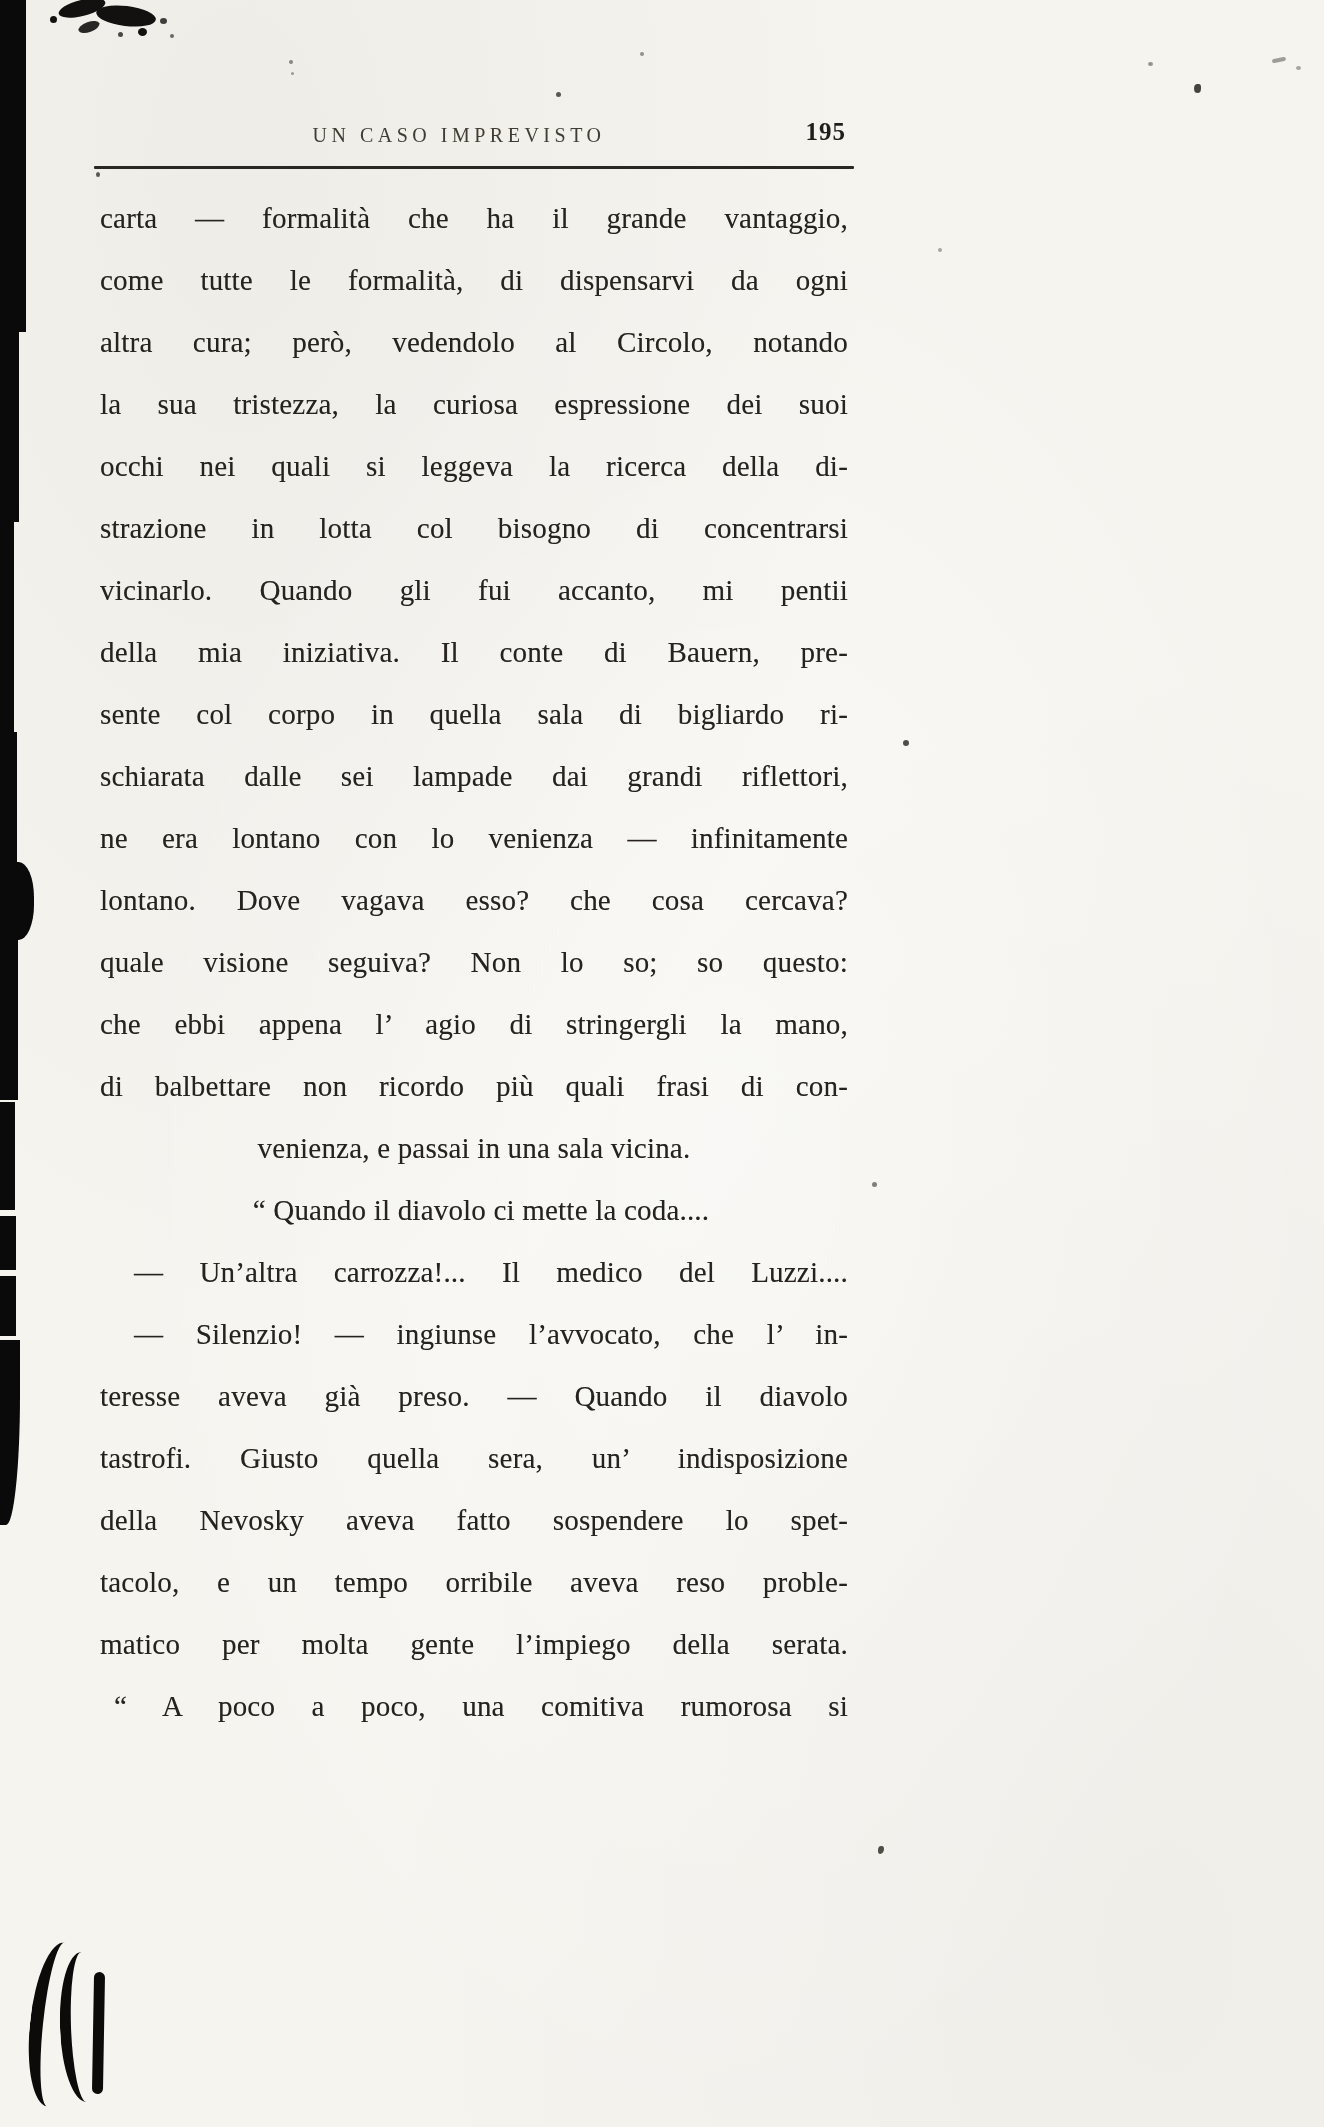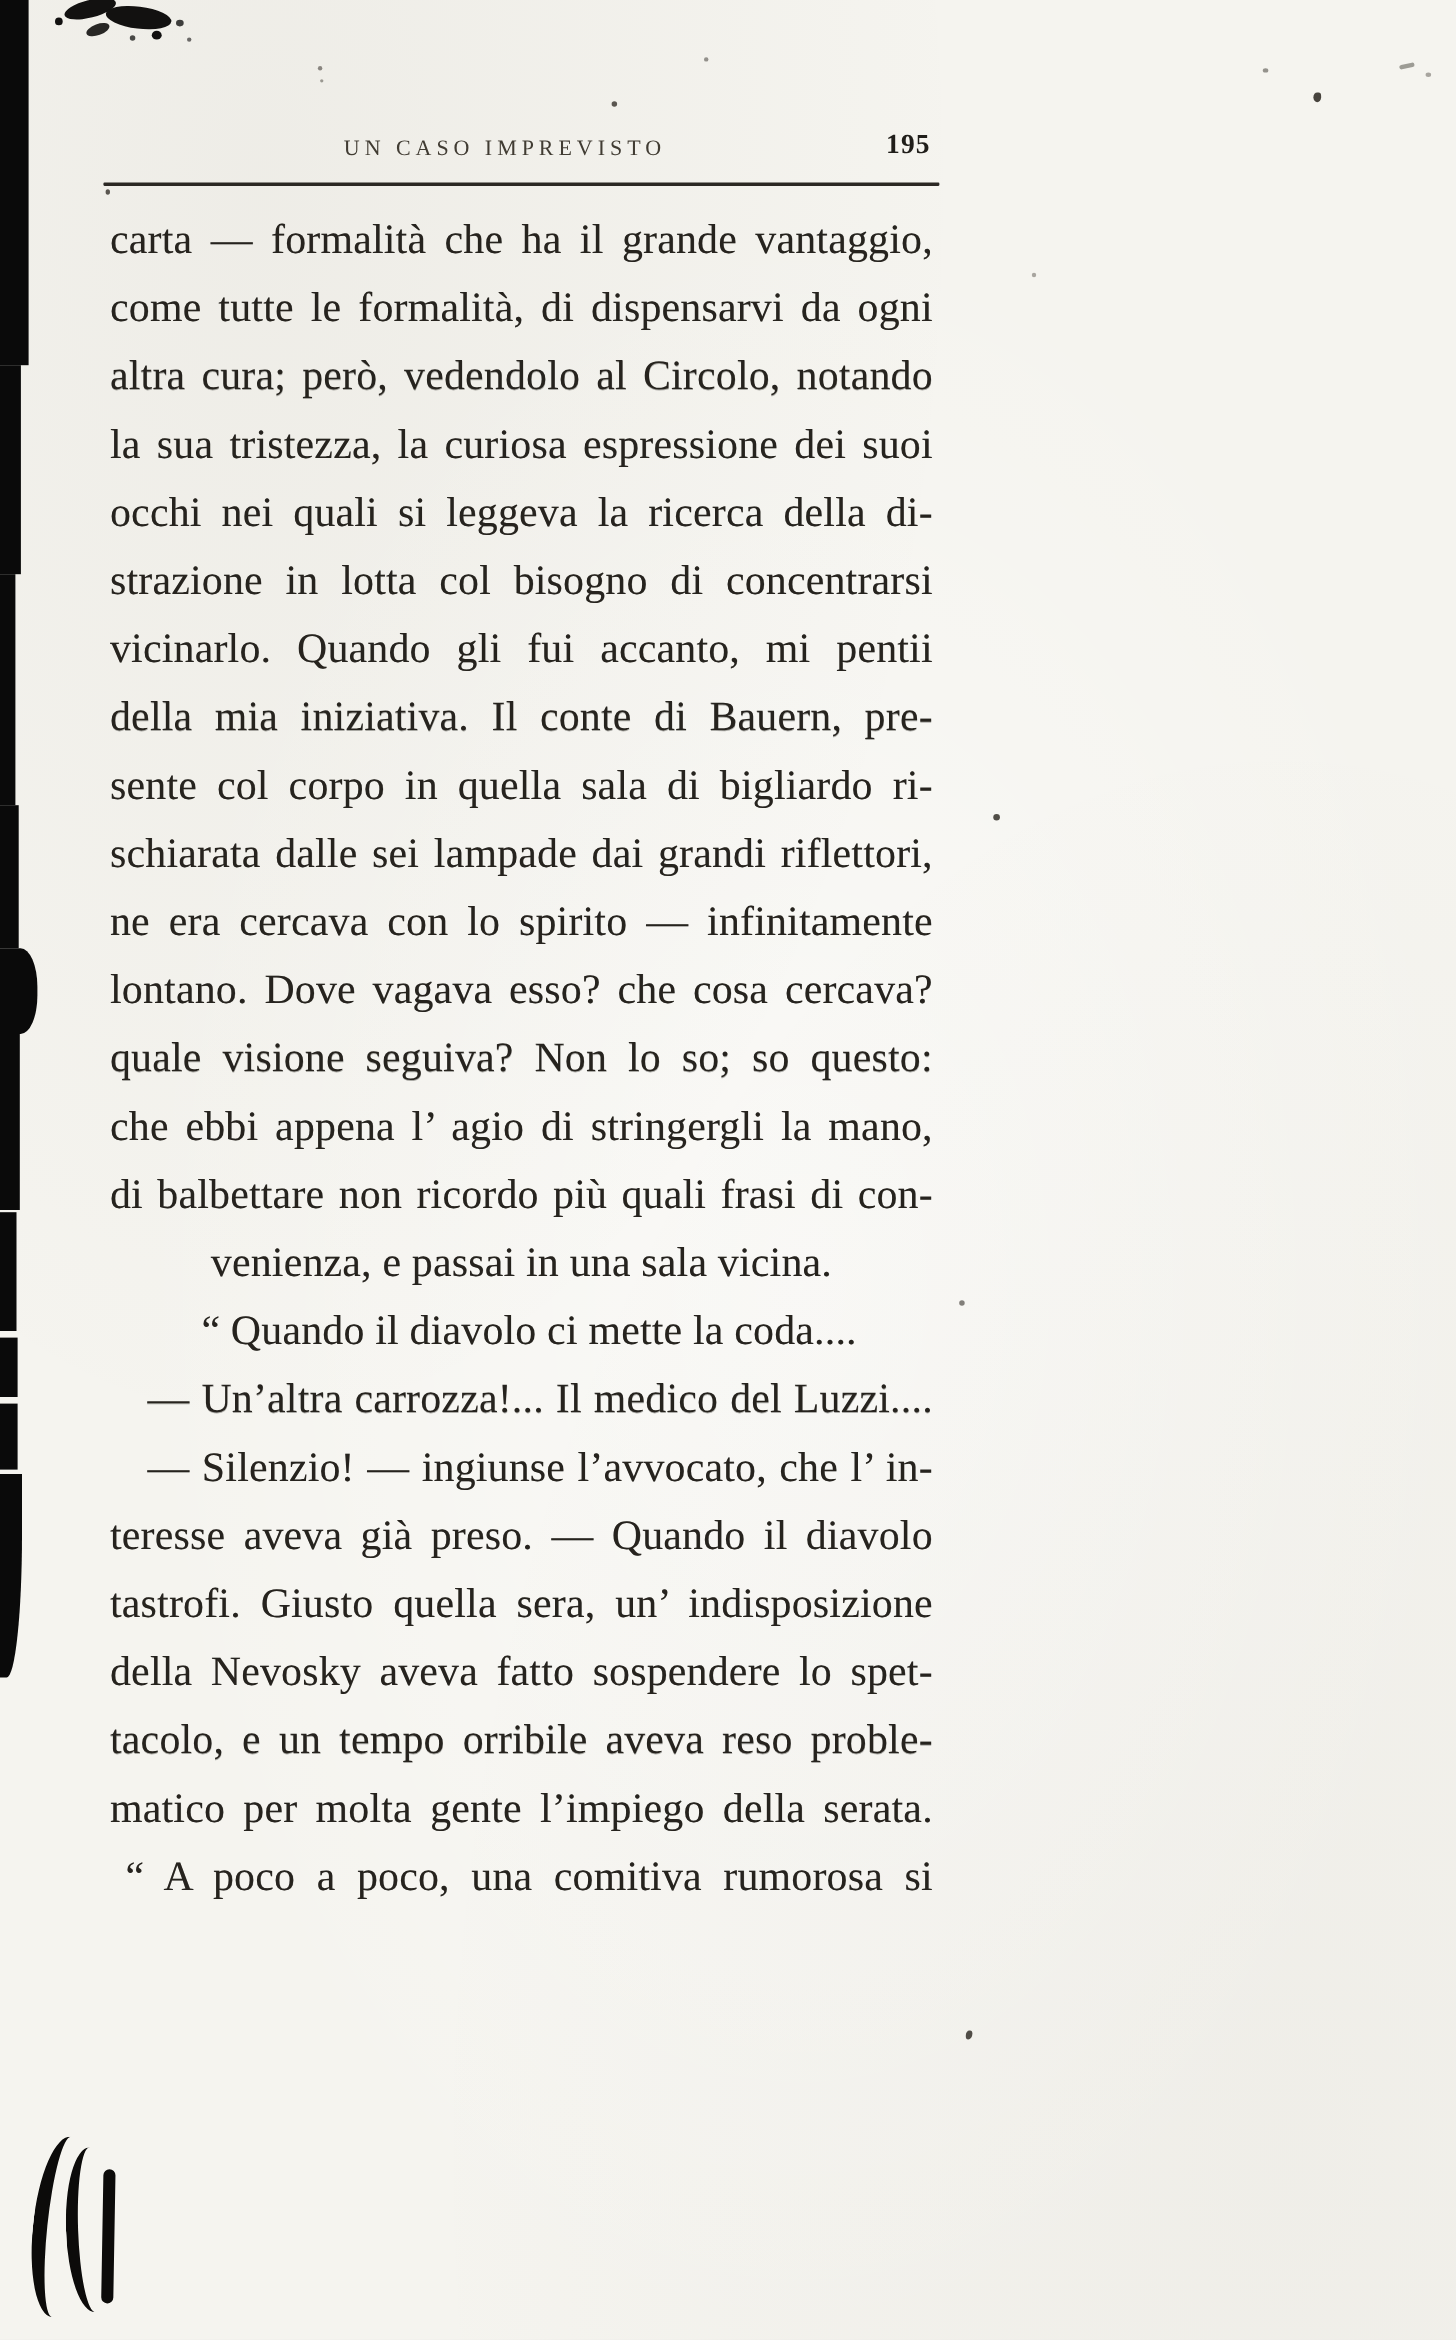--- a/index.html
+++ b/index.html
@@ -52,21 +52,21 @@
     letter-spacing:1px;
   }
   .rule {
     margin-top:10px; margin-left:-6px;
     width:760px; height:3px;
     background:#2b2823;
     border-radius:1px;
   }
   .body-text {
     margin-top:18px;
-    font-size:38px;
+    font-size:29px;
     line-height:62px;
     letter-spacing:0.2px;
     text-shadow:0.2px 0.2px 0 rgba(30,28,24,0.35);
   }
   .line { text-align:center; }
   .line.j { text-align:justify; text-align-last:justify; }
   .line.in1 { padding-left:14px; }
   .line.in2 { padding-left:34px; }
 </style>
 </head>
@@ -126,21 +126,21 @@
         <div class="line j">carta — formalità che ha il grande vantaggio,</div>
         <div class="line j">come tutte le formalità, di dispensarvi da ogni</div>
         <div class="line j">altra cura; però, vedendolo al Circolo, notando</div>
         <div class="line j">la sua tristezza, la curiosa espressione dei suoi</div>
         <div class="line j">occhi nei quali si leggeva la ricerca della di-</div>
         <div class="line j">strazione in lotta col bisogno di concentrarsi</div>
         <div class="line j">vicinarlo. Quando gli fui accanto, mi pentii</div>
         <div class="line j">della mia iniziativa. Il conte di Bauern, pre-</div>
         <div class="line j">sente col corpo in quella sala di bigliardo ri-</div>
         <div class="line j">schiarata dalle sei lampade dai grandi riflettori,</div>
-        <div class="line j">ne era cercava con lo spirito — infinitamente</div>
+        <div class="line j">ne era lontano con lo venienza — infinitamente</div>
         <div class="line j">lontano. Dove vagava esso? che cosa cercava?</div>
         <div class="line j">quale visione seguiva? Non lo so; so questo:</div>
         <div class="line j">che ebbi appena l’ agio di stringergli la mano,</div>
         <div class="line j">di balbettare non ricordo più quali frasi di con-</div>
         <div class="line">venienza, e passai in una sala vicina.</div>
         <div class="line in1">“ Quando il diavolo ci mette la coda....</div>
         <div class="line j in2">— Un’altra carrozza!... Il medico del Luzzi....</div>
         <div class="line j in2">— Silenzio! — ingiunse l’avvocato, che l’ in-</div>
         <div class="line j">teresse aveva già preso. — Quando il diavolo</div>
         <div class="line j">tastrofi. Giusto quella sera, un’ indisposizione</div>

